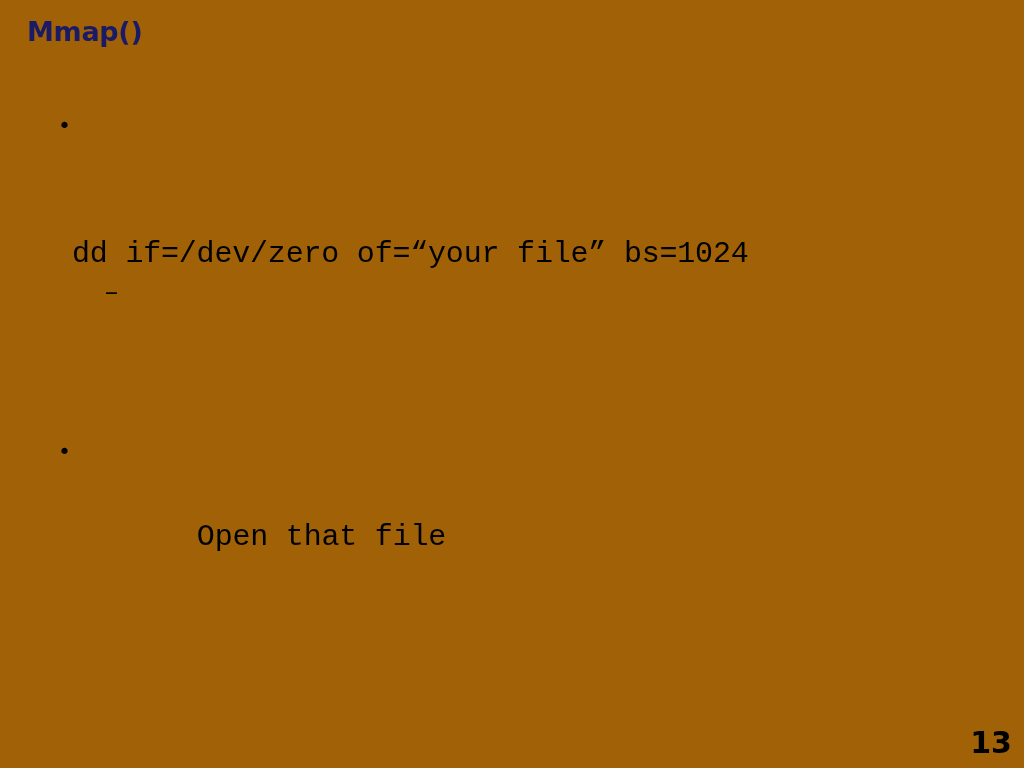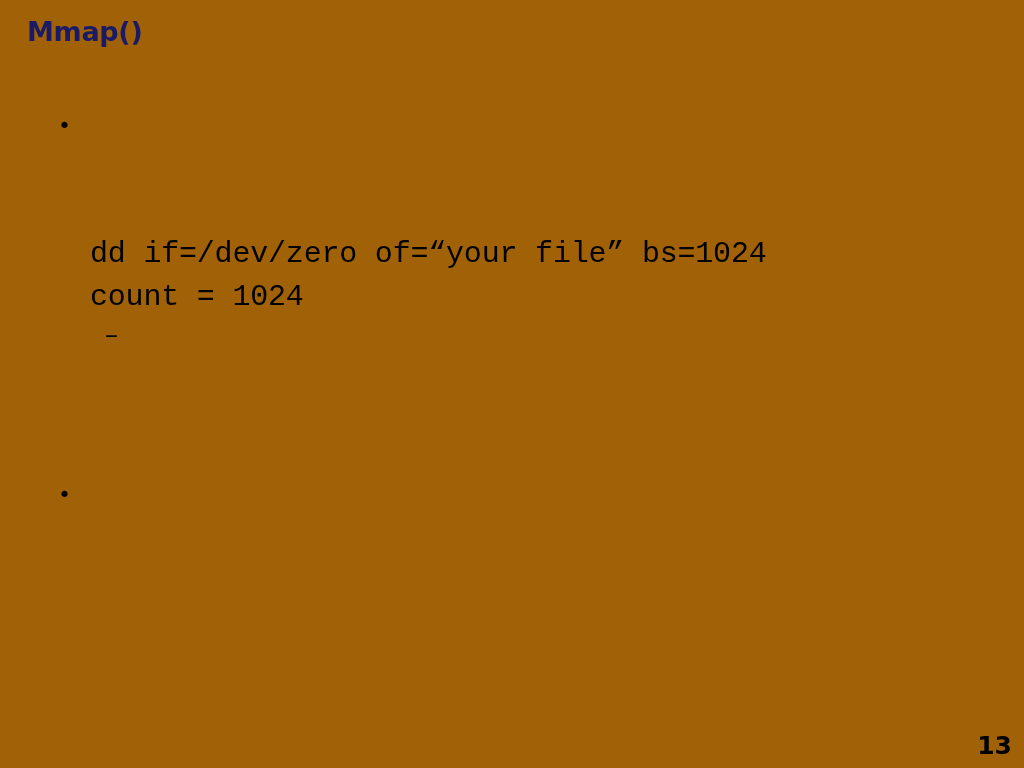--- a/index.html
+++ b/index.html
@@ -54,21 +54,21 @@
   }
   .l1 .bullet {
     position: absolute;
     left: 58px;
     top: 0;
     font-family: "DejaVu Sans", "Liberation Sans", sans-serif;
     font-size: 22px;
     line-height: 43px;
   }
   .l1-cont {
-    padding-left: 90px;
+    padding-left: 72px;
     font-size: 30px;
     line-height: 43px;
     white-space: pre;
     letter-spacing: -0.2px;
   }
 
   .l2 {
     position: relative;
     padding-left: 135px;
     font-size: 25px;
@@ -86,47 +86,47 @@
   }
   .gap-md { height: 46px; }
   .gap-lg { height: 78px; }
 
   .page-number {
     position: absolute;
     right: 12px;
     bottom: 8px;
     font-family: "DejaVu Sans", "Liberation Sans", sans-serif;
     font-weight: bold;
-    font-size: 25px;
+    font-size: 30px;
     color: #000000;
   }
 </style>
 </head>
 <body>
 
 <div class="slide">
 
   <div class="slide-title">Mmap()</div>
 
   <div class="body-area">
 
     <div class="l1">
       <span class="bullet">•</span>
     </div>
     <div class="l1-cont">dd if=/dev/zero of=“your file” bs=1024</div>
-    <div class="l1-cont">count = 1024</div>
 
     <div class="l2">
       <span class="dash">–</span>
     </div>
 
     <div class="gap-md"></div>
 
     <div class="l1">
       <span class="bullet">•</span>
+      <span>Open that file</span>
     </div>
 
     <div class="gap-lg"></div>
 
   </div>
 
   <div class="page-number">13</div>
 
 </div>
 

